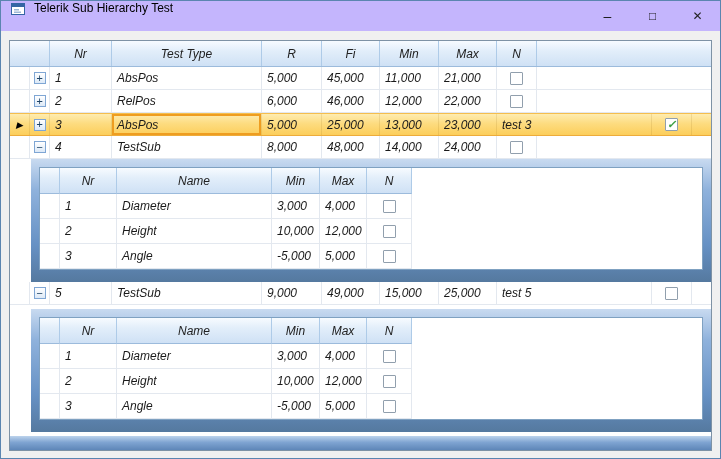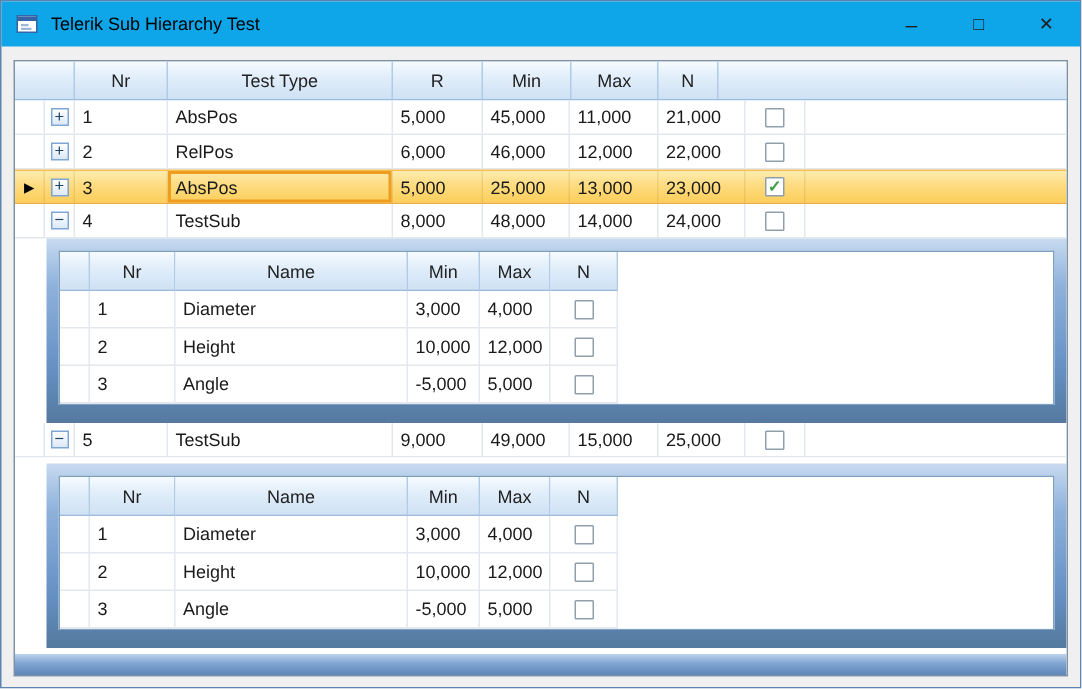--- a/index.html
+++ b/index.html
@@ -2,31 +2,31 @@
 <html><head>
 <meta charset="utf-8">
 <style>
   * { margin:0; padding:0; box-sizing:border-box; }
   html,body { width:721px; height:459px; overflow:hidden; }
   body { font-family:"Liberation Sans", sans-serif; font-size:12px; color:#1a1a1a; background:#fff; }
 
   .window { width:721px; height:459px; border:1px solid #5b85b0; background:#f0f0f0; display:flex; flex-direction:column; }
 
   
-  .titlebar { height:30px; flex:0 0 30px; background:#0ea5e9; display:flex; align-items:center; }
+  .titlebar { height:30px; flex:0 0 30px; background:#c4b5fd; display:flex; align-items:flex-start; }
   .app-icon { width:16px; height:16px; margin:0 8px 0 9px; flex:0 0 16px; }
   .title-text { font-size:12px; color:#000; }
   .win-controls { margin-left:auto; display:flex; height:100%; }
   .win-btn { width:45px; height:100%; display:flex; align-items:center; justify-content:center; color:#1f1f1f; }
   .win-btn.min { font-size:14px; }
   .win-btn.max { font-size:12px; }
   .win-btn.close { font-size:12px; }
 
   
-  .content { flex:1; padding:9px 26px 0 8px; }
+  .content { flex:1; padding:9px 26px 0 8px;font-style:italic; }
   .grid { width:703px; height:411px; border:1px solid #7e92a5; background:#fff; overflow:hidden; }
 
   
   .w-rowhdr { width:20px; } .w-expand { width:20px; } .w-lead { width:40px; }
   .w-nr { width:62px; } .w-type { width:150px; } .w-r { width:60px; } .w-fi { width:58px; }
   .w-min { width:59px; } .w-max { width:58px; } .w-comment { width:155px; } .w-n { width:40px; }
   .w-fill { flex:1; }
 
   
   .m-header { height:26px; display:flex; background:linear-gradient(180deg,#f7fbff 0%,#e2eefa 40%,#cfe1f5 100%); border-bottom:1px solid #9cbbdc; }
@@ -88,20 +88,21 @@
   </div>
 
   <div class="content">
     <div class="grid">
 
       <div class="m-header">
         <div class="hc w-lead"></div>
         <div class="hc w-nr">Nr</div>
         <div class="hc w-type">Test Type</div>
         <div class="hc w-r">R</div>
+        <div class="hc w-fi">Fi</div>
         <div class="hc w-min">Min</div>
         <div class="hc w-max">Max</div>
         <div class="hc w-n">N</div>
         <div class="hc w-fill"></div>
       </div>
 
       <div class="m-row">
         <div class="cell rowhdr w-rowhdr"></div>
         <div class="cell expand w-expand">
           <span class="expander">+</span>
@@ -141,20 +142,21 @@
         </div>
         <div class="cell expand w-expand">
           <span class="expander">+</span>
         </div>
         <div class="cell w-nr">3</div>
         <div class="cell w-type current">AbsPos</div>
         <div class="cell w-r">5,000</div>
         <div class="cell w-fi">25,000</div>
         <div class="cell w-min">13,000</div>
         <div class="cell w-max">23,000</div>
+        <div class="cell w-comment">test 3</div>
         <div class="cell cb w-n">
             <span class="checkbox checked">✓</span>
           </div>
         <div class="cell w-fill"></div>
       </div>
 
       <div class="m-row">
         <div class="cell rowhdr w-rowhdr"></div>
         <div class="cell expand w-expand">
           <span class="expander">−</span>
@@ -222,20 +224,21 @@
         <div class="cell rowhdr w-rowhdr"></div>
         <div class="cell expand w-expand">
           <span class="expander">−</span>
         </div>
         <div class="cell w-nr">5</div>
         <div class="cell w-type">TestSub</div>
         <div class="cell w-r">9,000</div>
         <div class="cell w-fi">49,000</div>
         <div class="cell w-min">15,000</div>
         <div class="cell w-max">25,000</div>
+        <div class="cell w-comment">test 5</div>
         <div class="cell cb w-n">
             <span class="checkbox"></span>
           </div>
         <div class="cell w-fill"></div>
       </div>
 
       <div class="gap4"></div>
 
       <div class="band">
         <div class="child-grid">

